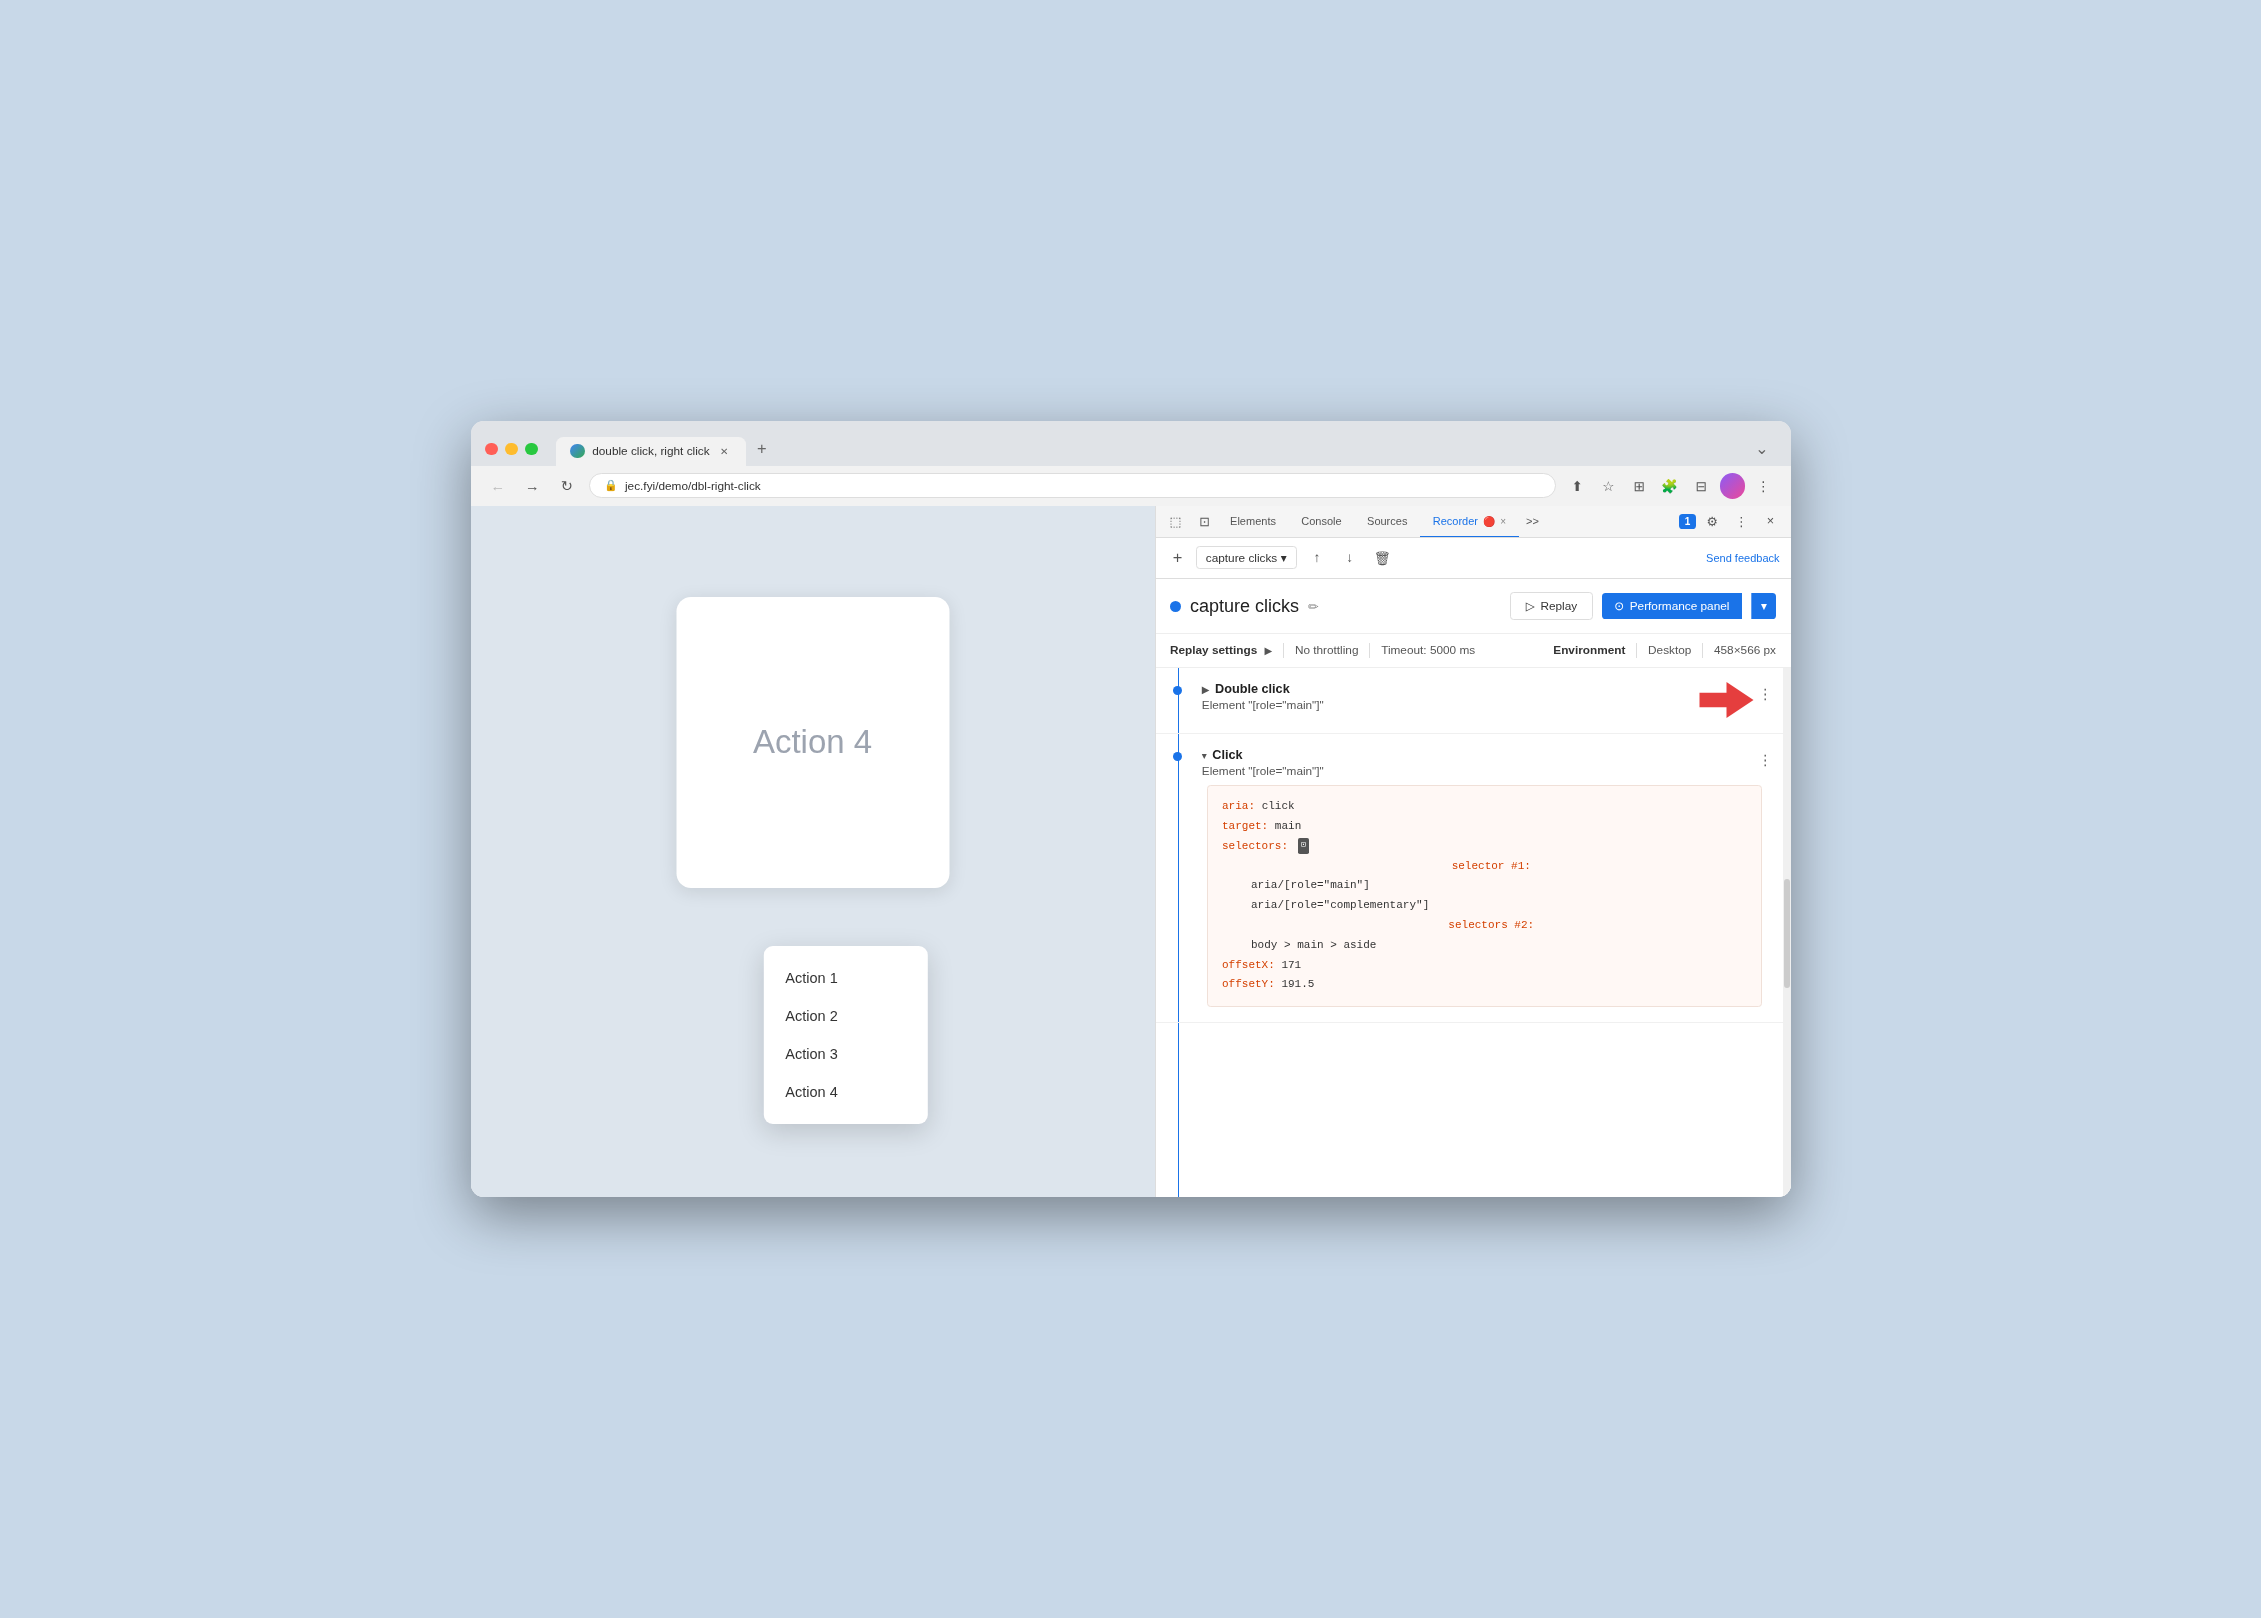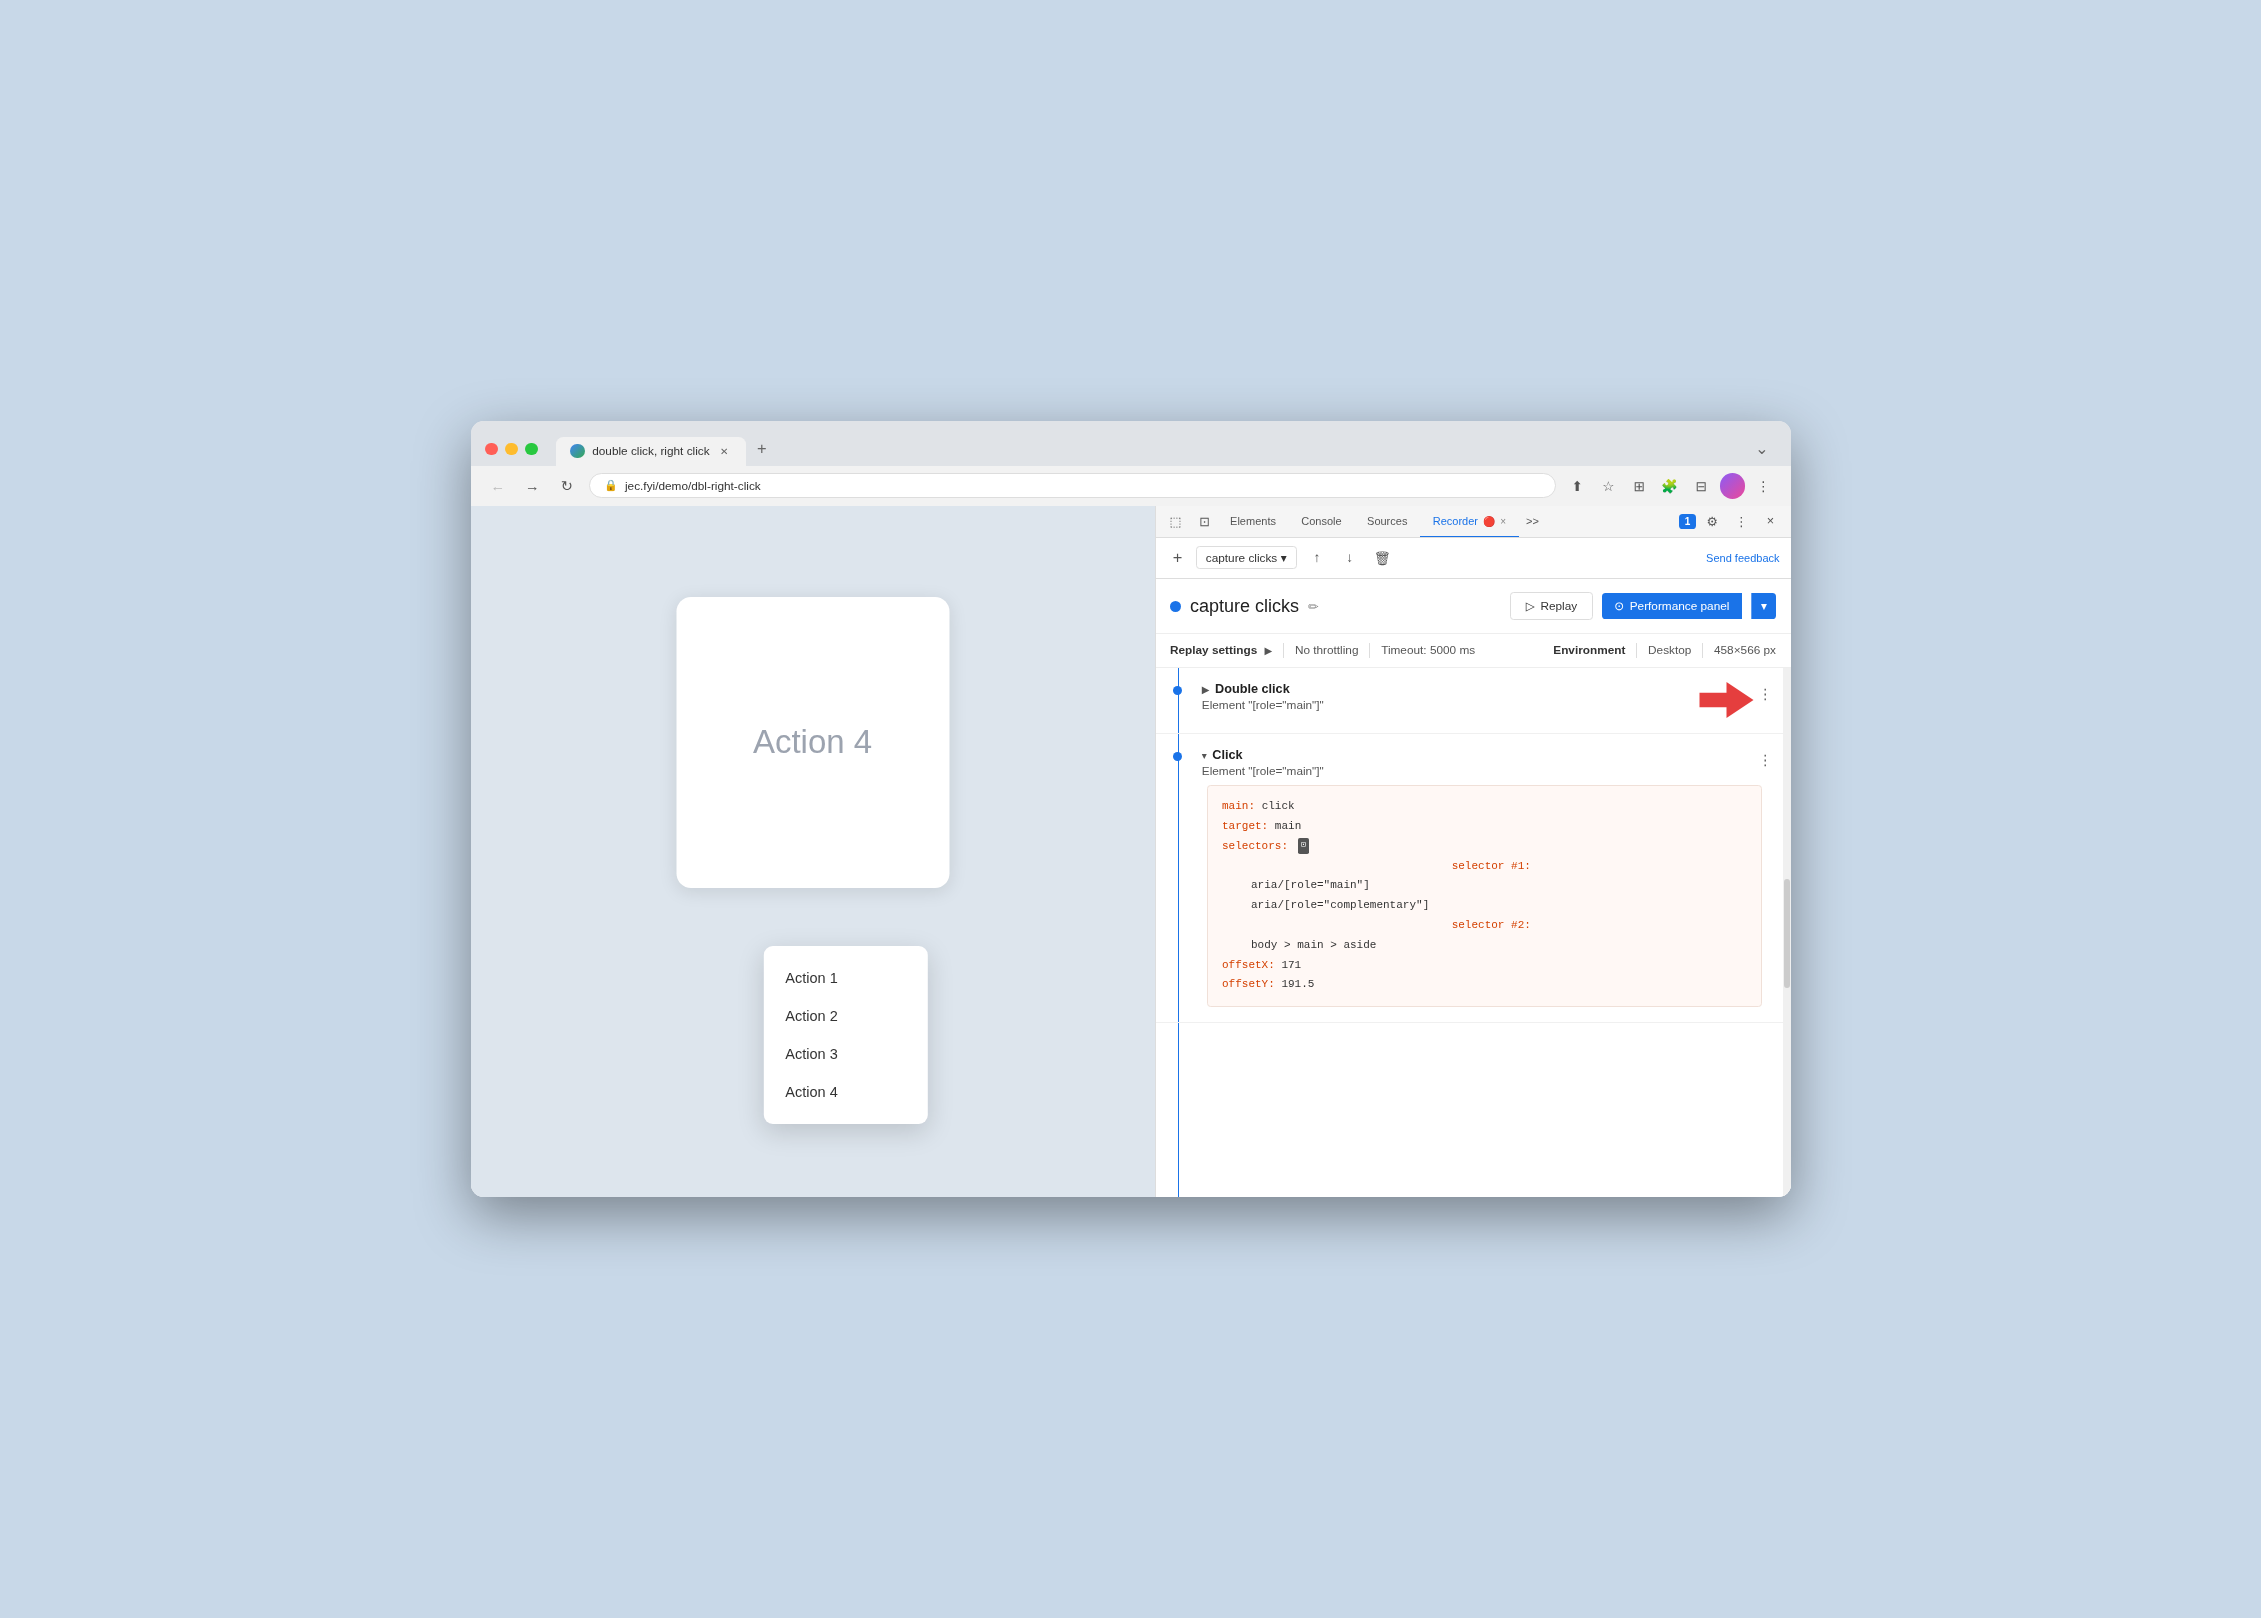--- a/index.html
+++ b/index.html
@@ -698,42 +698,42 @@
                 <span class="event-type">Click</span>
               </div>
               <div class="event-target">Element "[role="main"]"</div>
             </div>
             <div class="event-more-btn">⋮</div>
           </div>
 
           <div style="margin-left: 51px; margin-right: 14.5px; position:relative;">
             <div class="code-block">
               <div>
-                <span class="code-key">main:</span>
+                <span class="code-key">aria:</span>
                 <span class="code-val"> click</span>
               </div>
               <div>
                 <span class="code-key">target:</span>
                 <span class="code-val"> main</span>
               </div>
               <div>
                 <span class="code-key">selectors:</span>
                 <span class="code-selector-icon">⊡</span>
               </div>
               <div class="code-indent1">
                 <span class="code-key">selector #1:</span>
               </div>
               <div class="code-indent2">
                 <span class="code-val">aria/[role="main"]</span>
               </div>
               <div class="code-indent2">
                 <span class="code-val">aria/[role="complementary"]</span>
               </div>
               <div class="code-indent1">
-                <span class="code-key">selector #2:</span>
+                <span class="code-key">selectors #2:</span>
               </div>
               <div class="code-indent2">
                 <span class="code-val">body &gt; main &gt; aside</span>
               </div>
               <div>
                 <span class="code-key">offsetX:</span>
                 <span class="code-val"> 171</span>
               </div>
               <div>
                 <span class="code-key">offsetY:</span>

